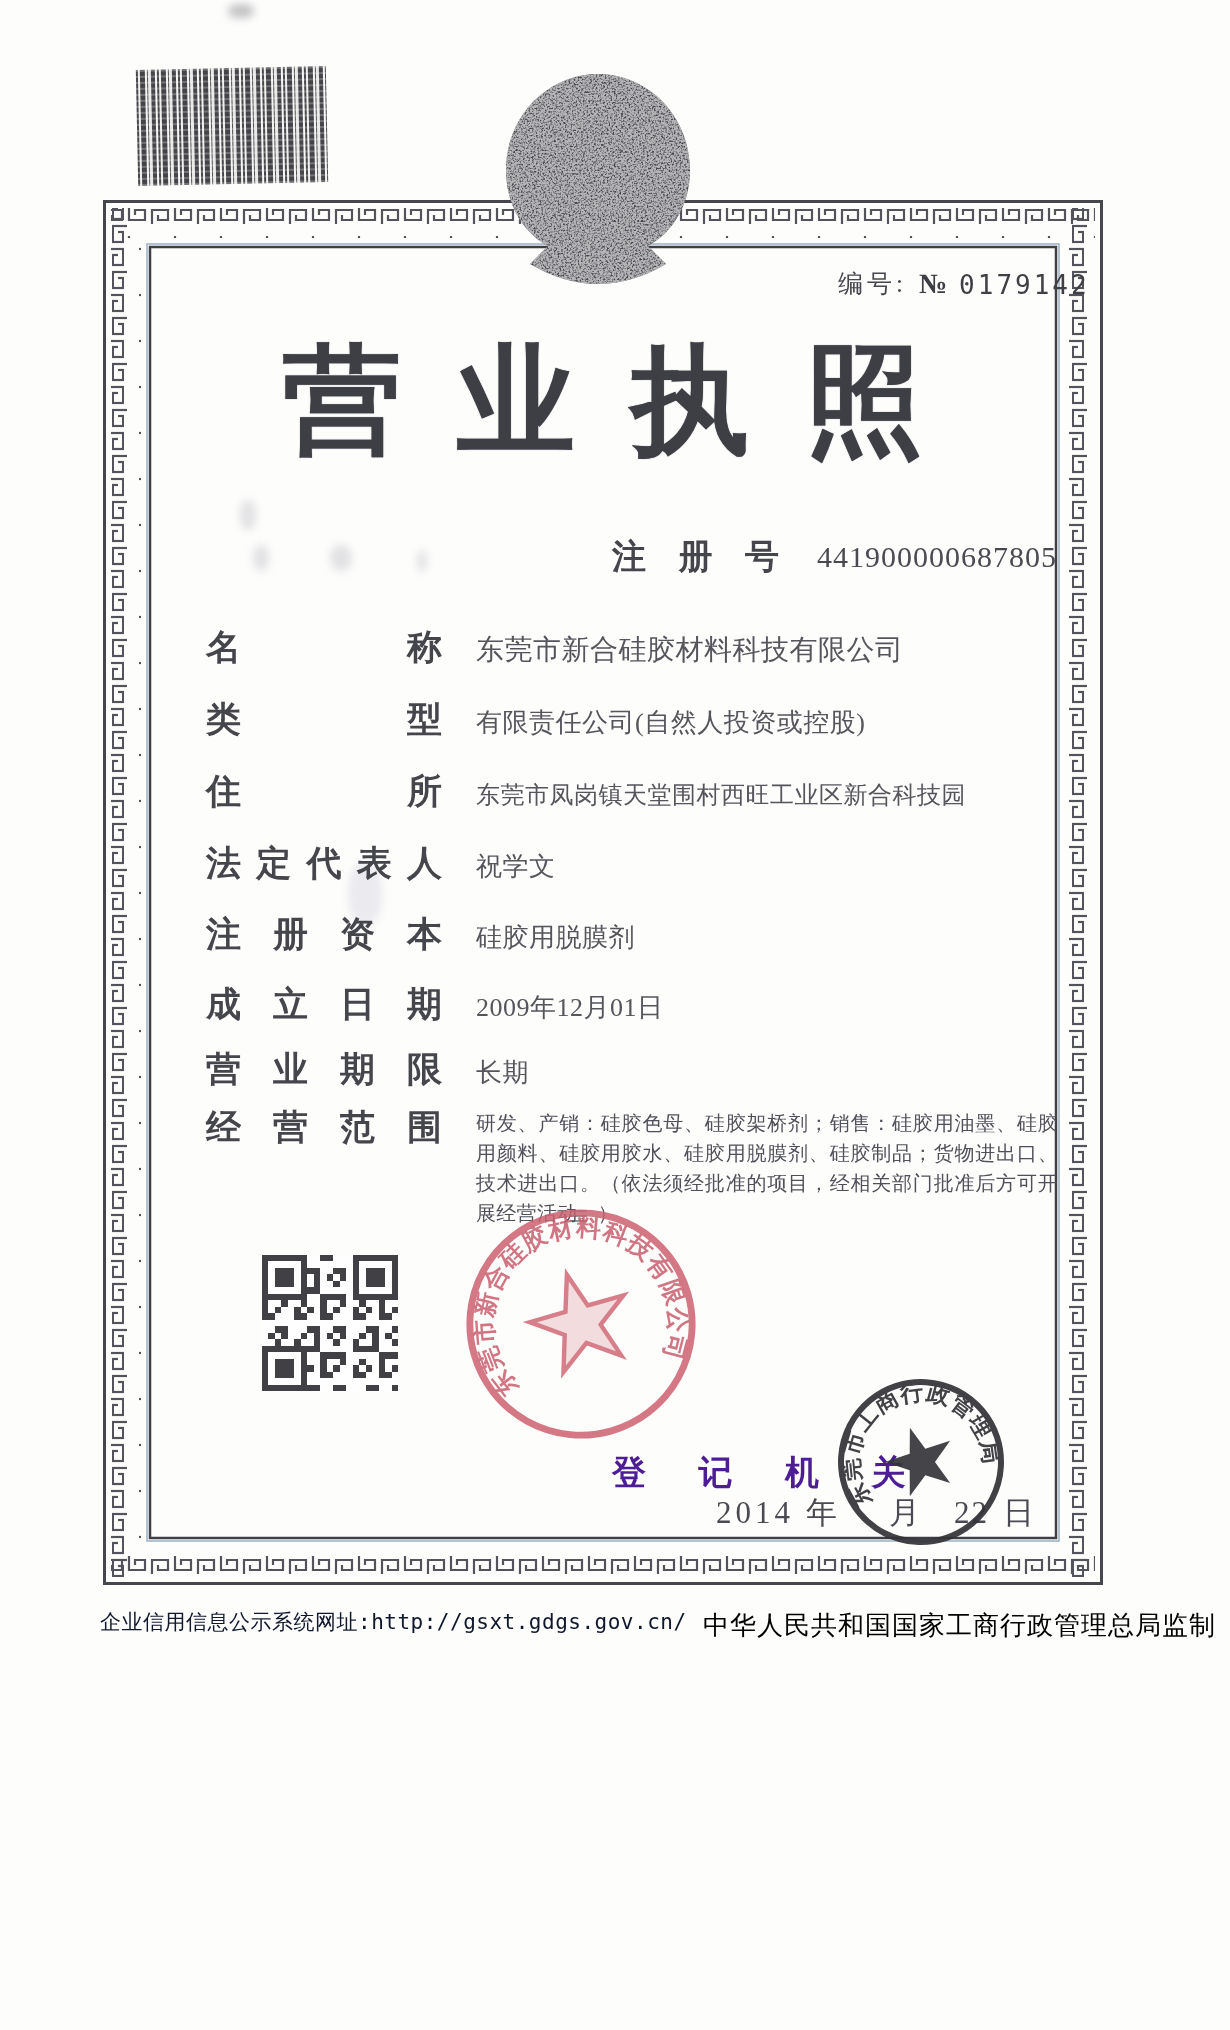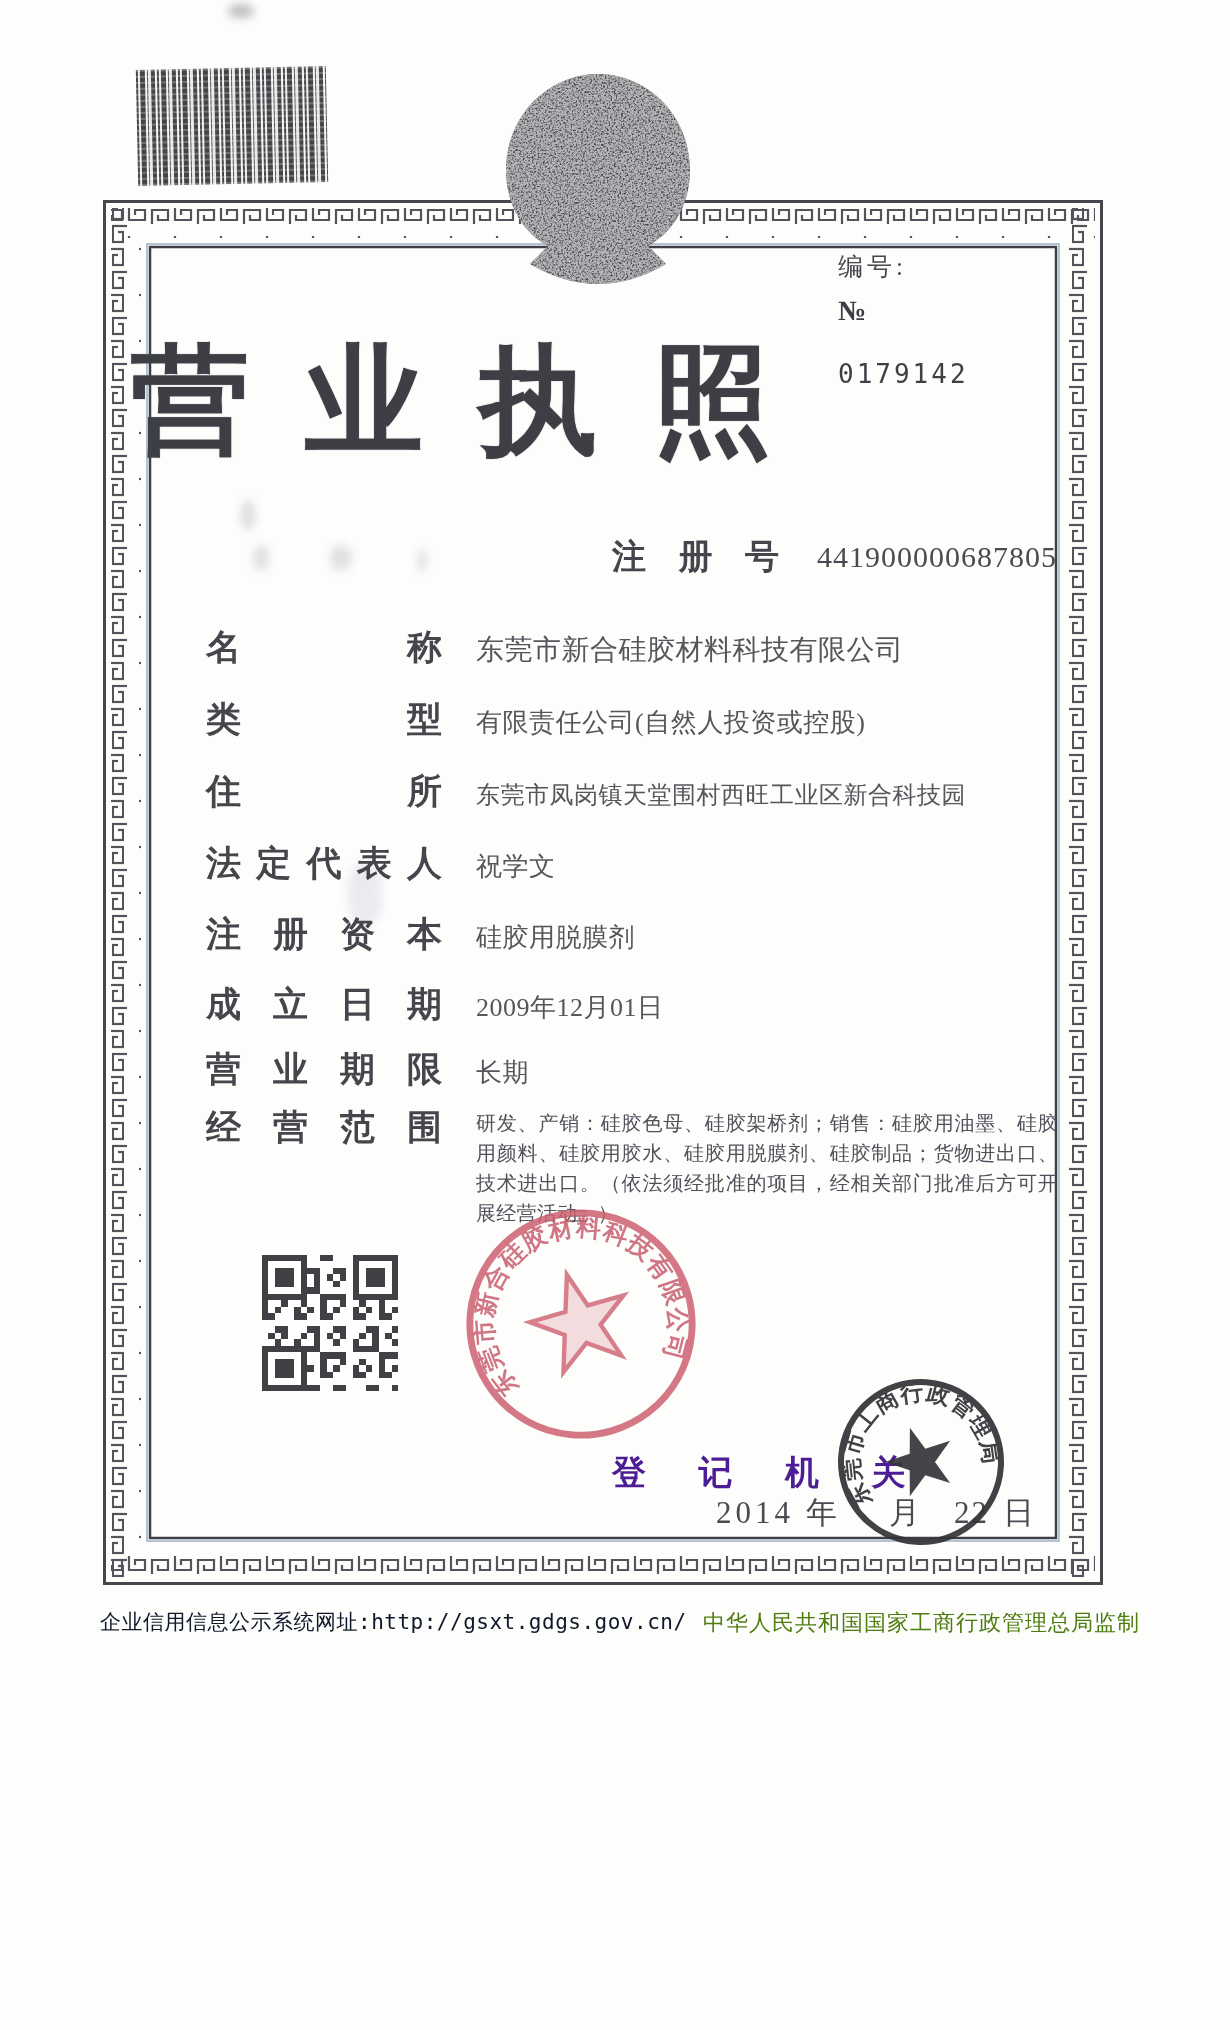--- a/index.html
+++ b/index.html
@@ -11,27 +11,27 @@
     transform:rotate(-1.2deg);filter:blur(.4px);
     background:
       repeating-linear-gradient(0deg, rgba(255,255,255,.25) 0 2px, rgba(255,255,255,0) 2px 6px),
       repeating-linear-gradient(90deg,#2e2e34 0 2px,#ededeb 2px 4px,#2a2a30 4px 9px,#f2f2f0 9px 11px,#3a3a40 11px 12px,#e6e6e4 12px 15px,#2c2c32 15px 19px,#f5f5f3 19px 21px);}
   .emblem{position:absolute;left:498px;top:68px;width:200px;height:230px;}
 
   
   .frame{position:absolute;left:103px;top:200px;width:1000px;height:1385px;}
 
   
-  .serial{position:absolute;left:838px;top:250px;display:flex;align-items:flex-start;gap:12px;flex-direction:column;}
+  .serial{position:absolute;left:838px;top:250px;display:flex;align-items:flex-end;gap:12px;}
   .serial .lbl{font-size:25px;letter-spacing:4px;color:#47474e;}
   .serial .mark{font-size:28px;font-weight:bold;color:#3d3d44;}
   .serial .num{font-family:"DejaVu Sans Mono",monospace;font-size:26px;letter-spacing:3px;color:#3f3f46;margin-top:20px;}
 
   
-  .title{position:absolute;left:103px;top:330px;width:1000px;text-align:left;
+  .title{position:absolute;left:103px;top:330px;width:1000px;text-align:center;
     font-family:"DejaVu Sans",sans-serif;font-weight:900;font-size:118px;line-height:1.2;
     letter-spacing:56px;color:#3e3e45;transform:translateX(28px);text-shadow:0 0 1px #55555c;}
 
   
   .regno{position:absolute;left:612px;top:534px;display:flex;align-items:center;gap:26px;}
   .regno .lbl{font-size:34px;font-weight:600;letter-spacing:12px;color:#45454c;}
   .regno .val{font-size:30px;letter-spacing:1px;color:#4a4a52;}
 
   
   .row{position:absolute;left:206px;display:flex;align-items:baseline;}
@@ -60,21 +60,21 @@
   .issue-date{position:absolute;left:716px;top:1492px;display:flex;align-items:baseline;
     font-size:31px;color:#4a4a52;}
   .issue-date .y{letter-spacing:4px;margin-right:12px;}
   .issue-date .u1{margin-right:52px;}
   .issue-date .u2{margin-right:34px;}
   .issue-date .d{margin-right:14px;letter-spacing:2px;}
 
   
   .footer-left{position:absolute;left:100px;top:1608px;font-family:"DejaVu Sans Mono",monospace;
     font-size:21px;color:#0f172a;letter-spacing:.5px;}
-  .footer-right{position:absolute;left:703px;top:1608px;font-size:22px;color:#4d7c0f;letter-spacing:1px;}
+  .footer-right{position:absolute;left:703px;top:1608px;font-size:26px;color:#000000;letter-spacing:1px;}
 
   
   .smudge{position:absolute;background:#777786;border-radius:45%;filter:blur(4px);opacity:.20;}
   .s1{left:240px;top:500px;width:16px;height:30px;}
   .s2{left:330px;top:545px;width:22px;height:26px;}
   .s3{left:417px;top:550px;width:10px;height:22px;}
   .s4{left:253px;top:545px;width:16px;height:26px;}
   .s5{left:348px;top:862px;width:34px;height:64px;opacity:.12;background:#6a6a9a;}
   .s6{left:228px;top:4px;width:26px;height:14px;opacity:.35;background:#55555c;}
 </style>

